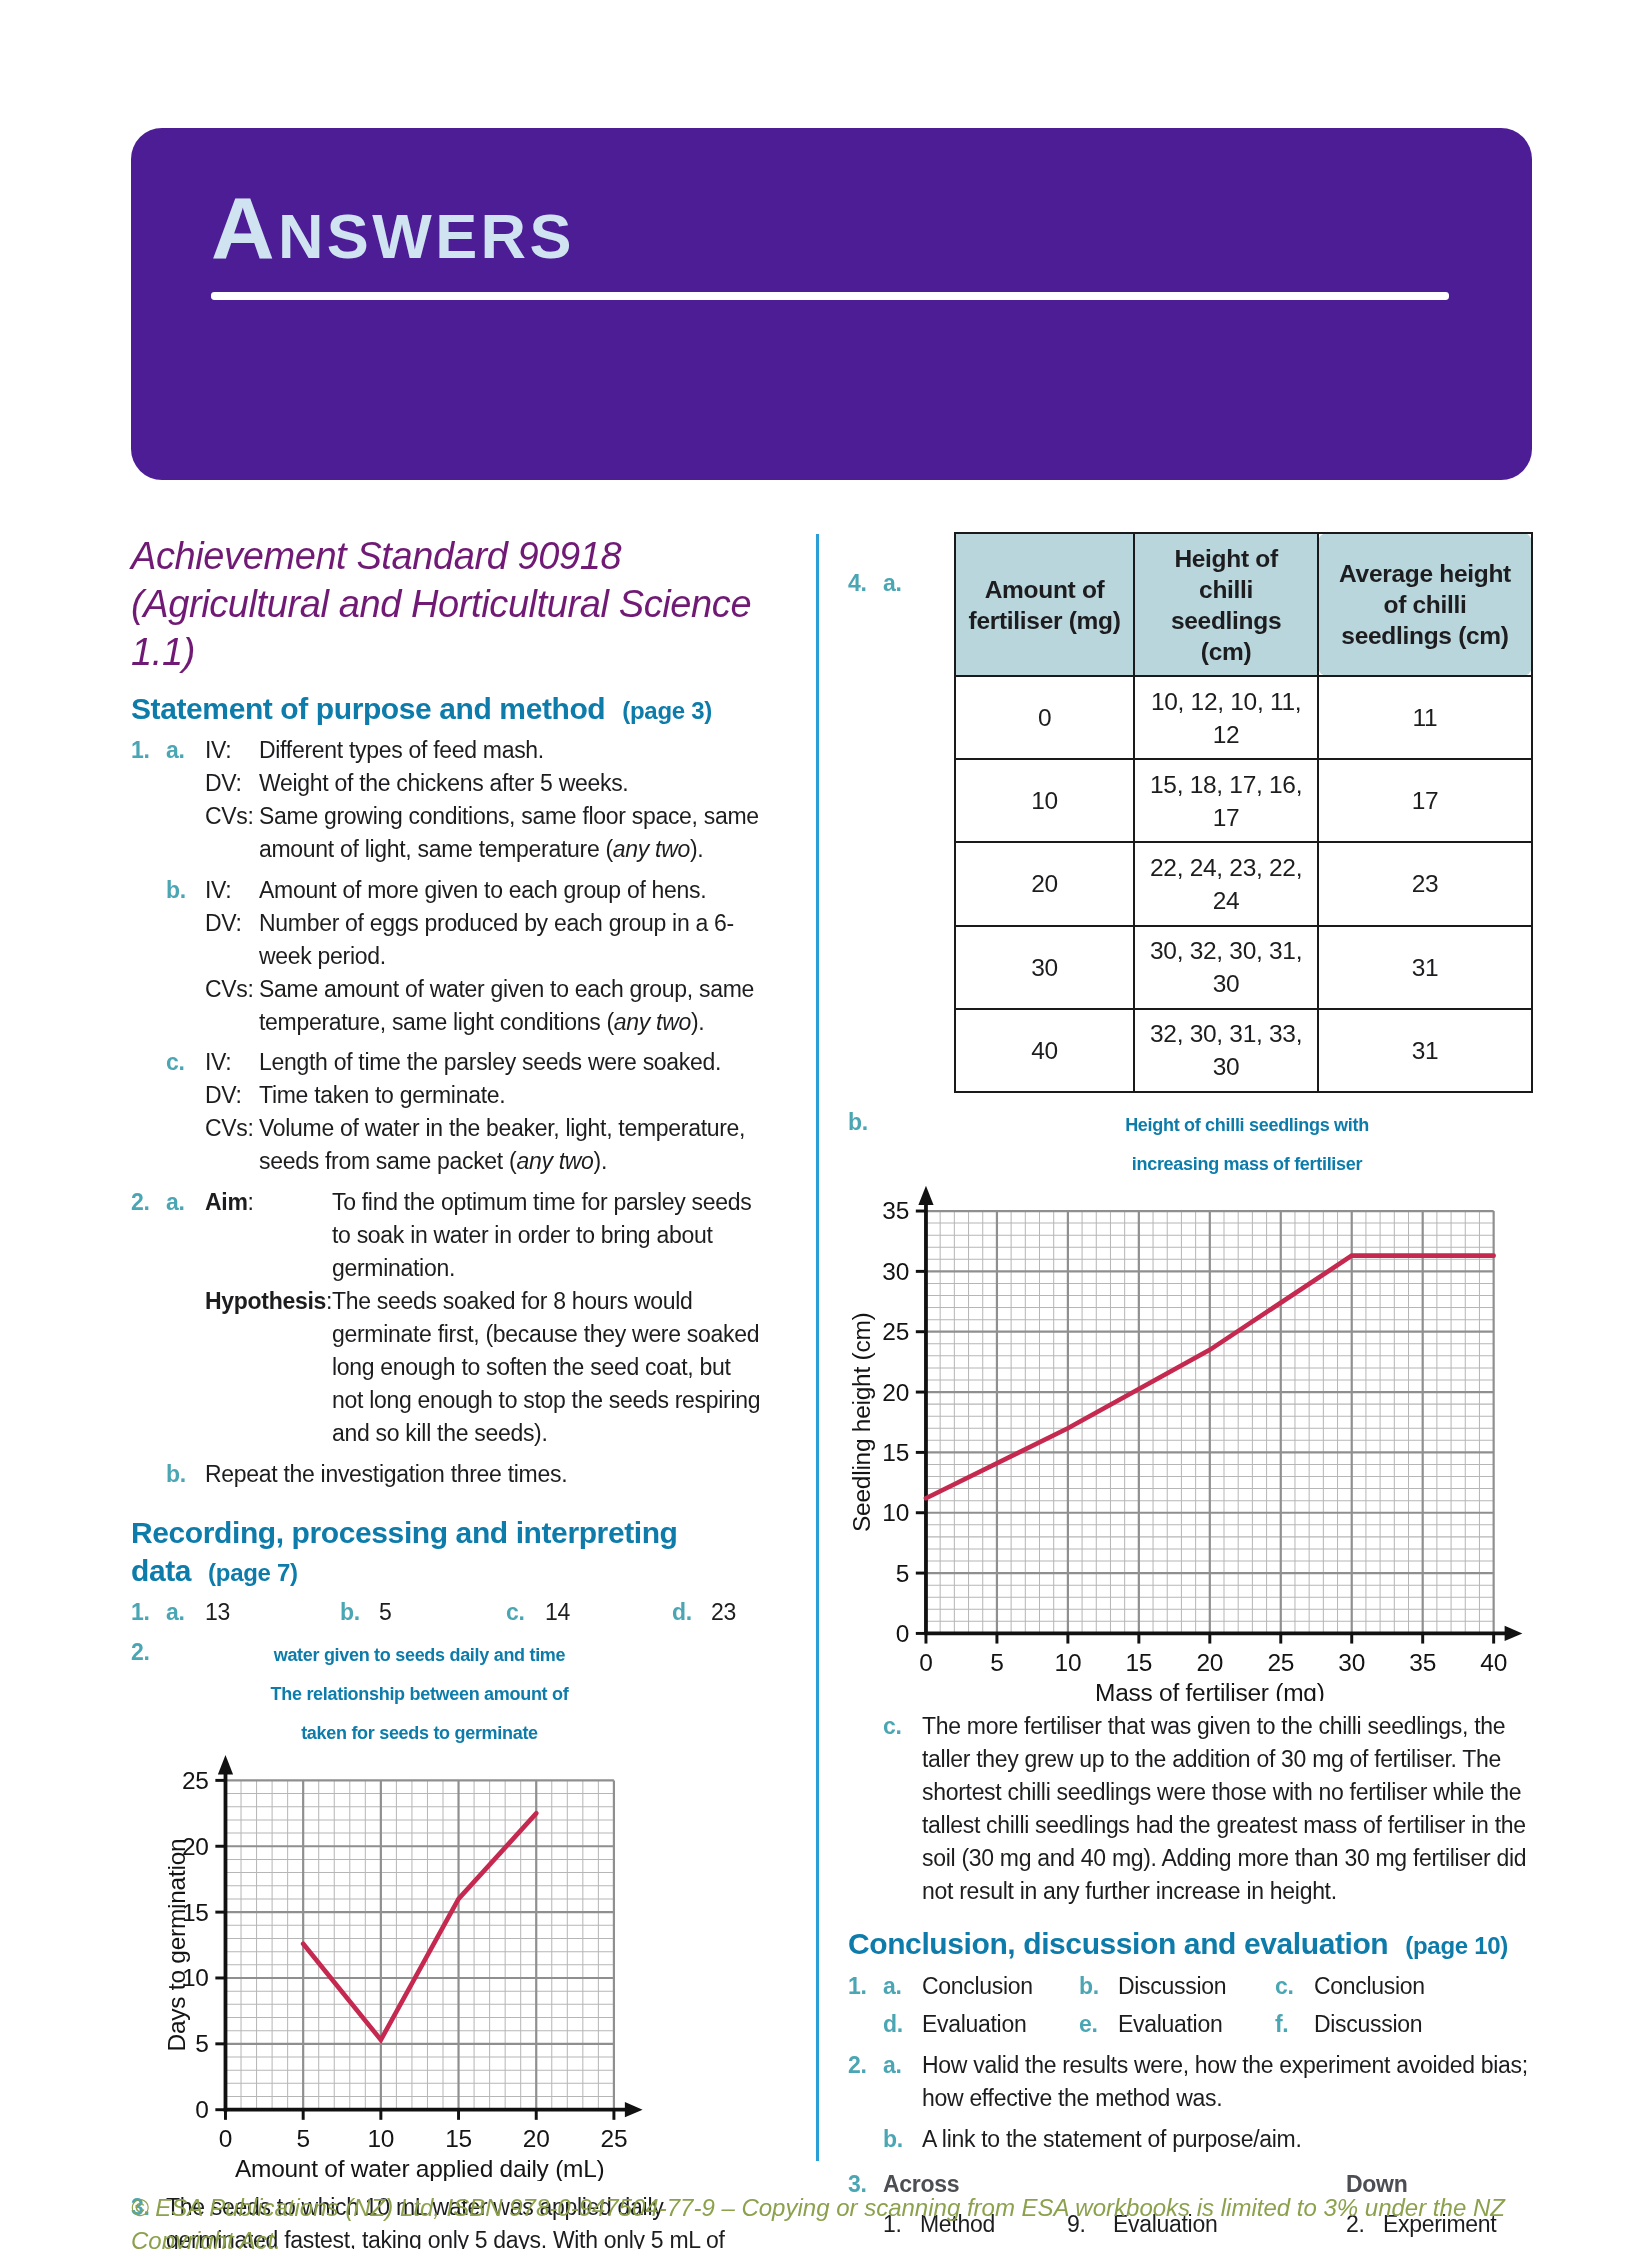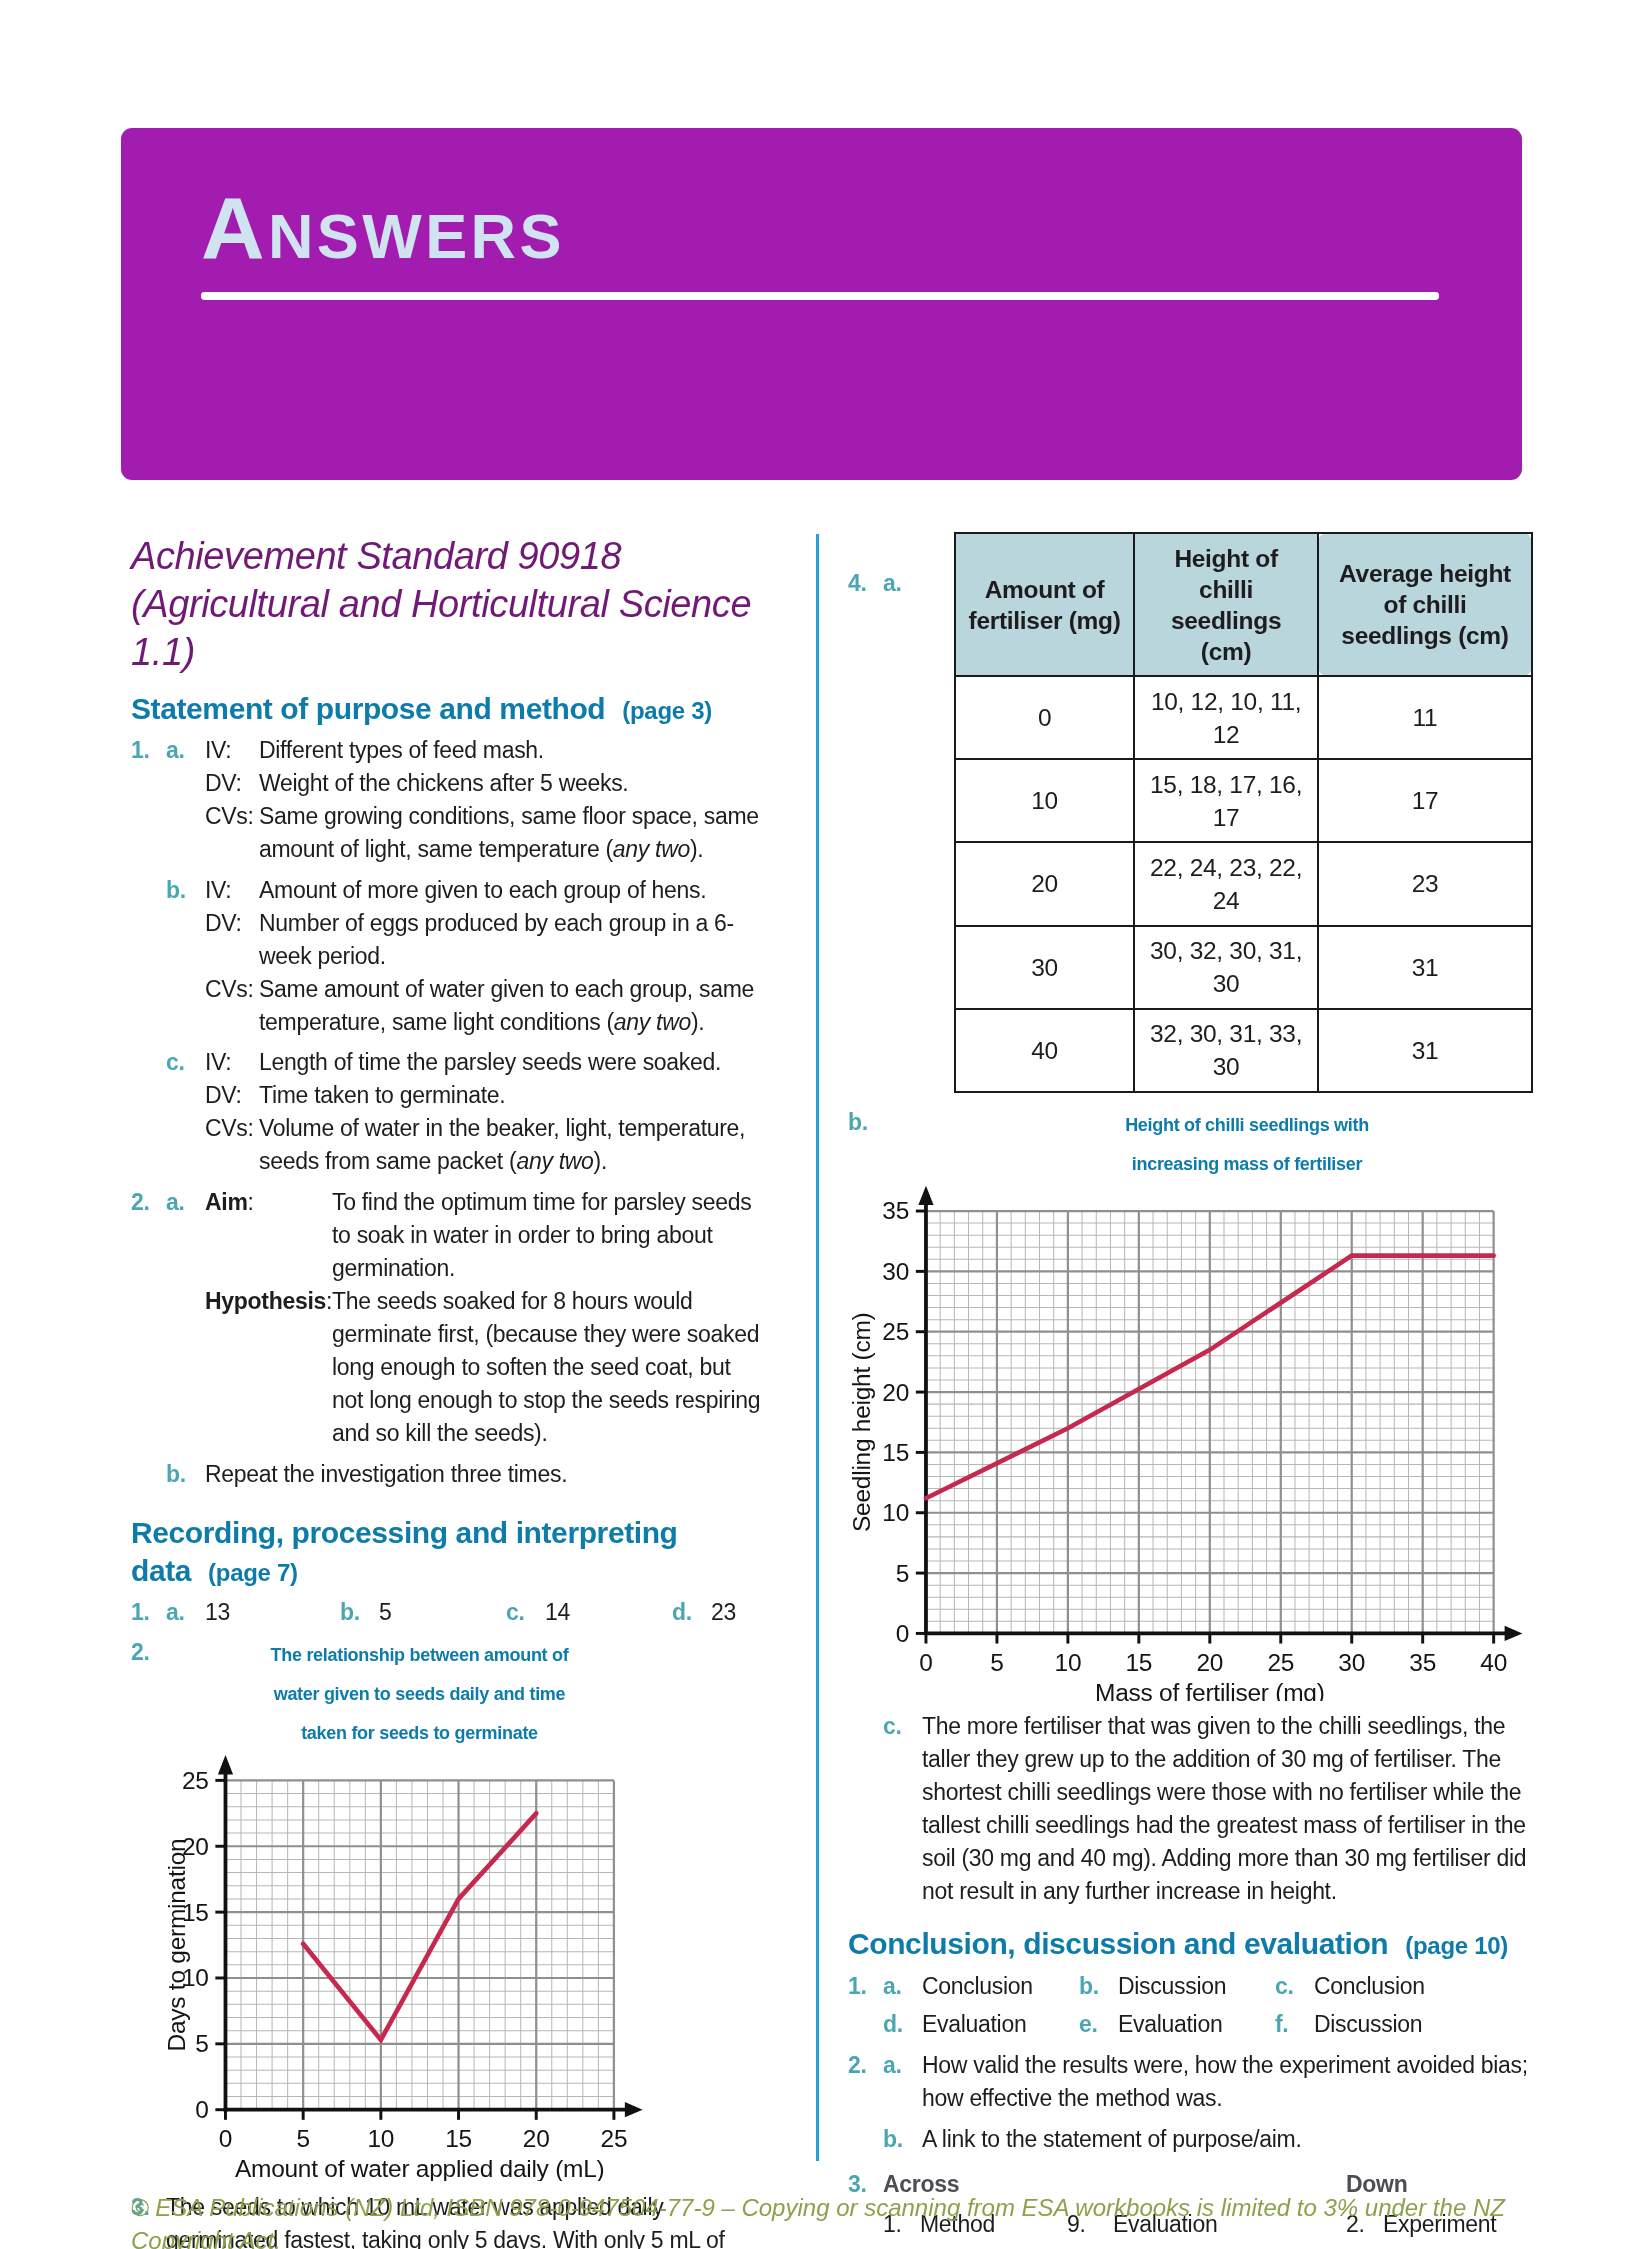--- a/index.html
+++ b/index.html
@@ -3,22 +3,22 @@
 <meta charset="utf-8">
 <style>
   * { margin:0; padding:0; box-sizing:border-box; }
   html,body { background:#ffffff; }
   .page {
     position:relative; width:1645px; height:2250px; background:#fff;
     font-family:"Liberation Sans", sans-serif; font-size:23px; line-height:33px;
     letter-spacing:-0.3px; color:#1d1d1f; overflow:hidden;
   }
   
-  .banner { position:absolute; left:121px; top:128px; width:1401px; height:352px;
-            background:#a21caf; border-radius:11px; }
+  .banner { position:absolute; left:131px; top:128px; width:1401px; height:352px;
+            background:#4c1d95; border-radius:31px; }
   .banner-title { position:absolute; left:80px; top:51px; font-weight:bold;
                   font-size:63px; line-height:98px; letter-spacing:3.4px;
                   color:#cfe3f0; text-transform:uppercase; }
   .banner-title::first-letter { font-size:88px; }
   .banner-rule { position:absolute; left:80px; top:164px; width:1238px; height:7.6px;
                  background:#ffffff; border-radius:3.4px; }
   
   .divider { position:absolute; left:816px; top:534px; width:3.4px; height:1627px; background:#2a9ed6; }
   .col { position:absolute; top:532px; }
   .col-left  { left:131px; width:630px; }
@@ -184,22 +184,22 @@
         <span>5</span>
       <span class="rletter">c.</span>
         <span>14</span>
       <span class="rletter">d.</span>
         <span>23</span>
     </div>
 
     <div class="fig-row fig">
       <div class="qn">2.</div>
       <div class="fig-title fig1-title">
+        <div>water given to seeds daily and time</div>
         <div>The relationship between amount of</div>
-        <div>water given to seeds daily and time</div>
         <div>taken for seeds to germinate</div>
       </div>
     </div>
     <svg class="chart" width="483" height="428" style="margin-left:32px;font-size:27px" viewBox="0 0 572 506">
         <g transform="translate(74,32)">
           <line x1="18.4" y1="0" x2="18.4" y2="390" stroke="#b6b6b6" stroke-width="1.2"></line>
           <line x1="36.8" y1="0" x2="36.8" y2="390" stroke="#b6b6b6" stroke-width="1.2"></line>
           <line x1="55.2" y1="0" x2="55.2" y2="390" stroke="#b6b6b6" stroke-width="1.2"></line>
           <line x1="73.6" y1="0" x2="73.6" y2="390" stroke="#b6b6b6" stroke-width="1.2"></line>
           <line x1="110.4" y1="0" x2="110.4" y2="390" stroke="#b6b6b6" stroke-width="1.2"></line>

